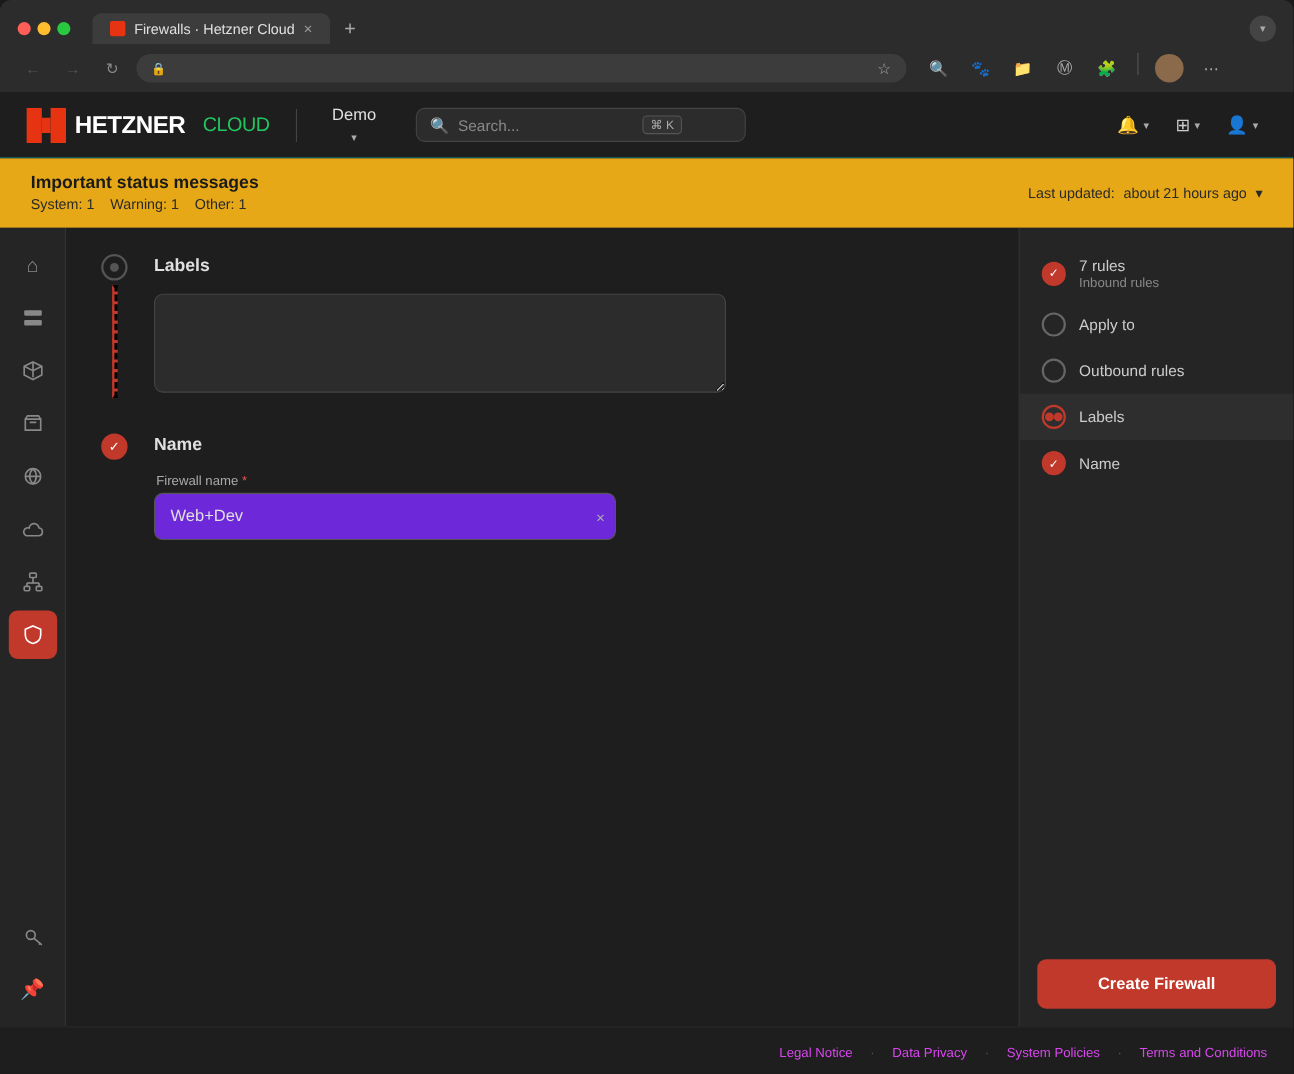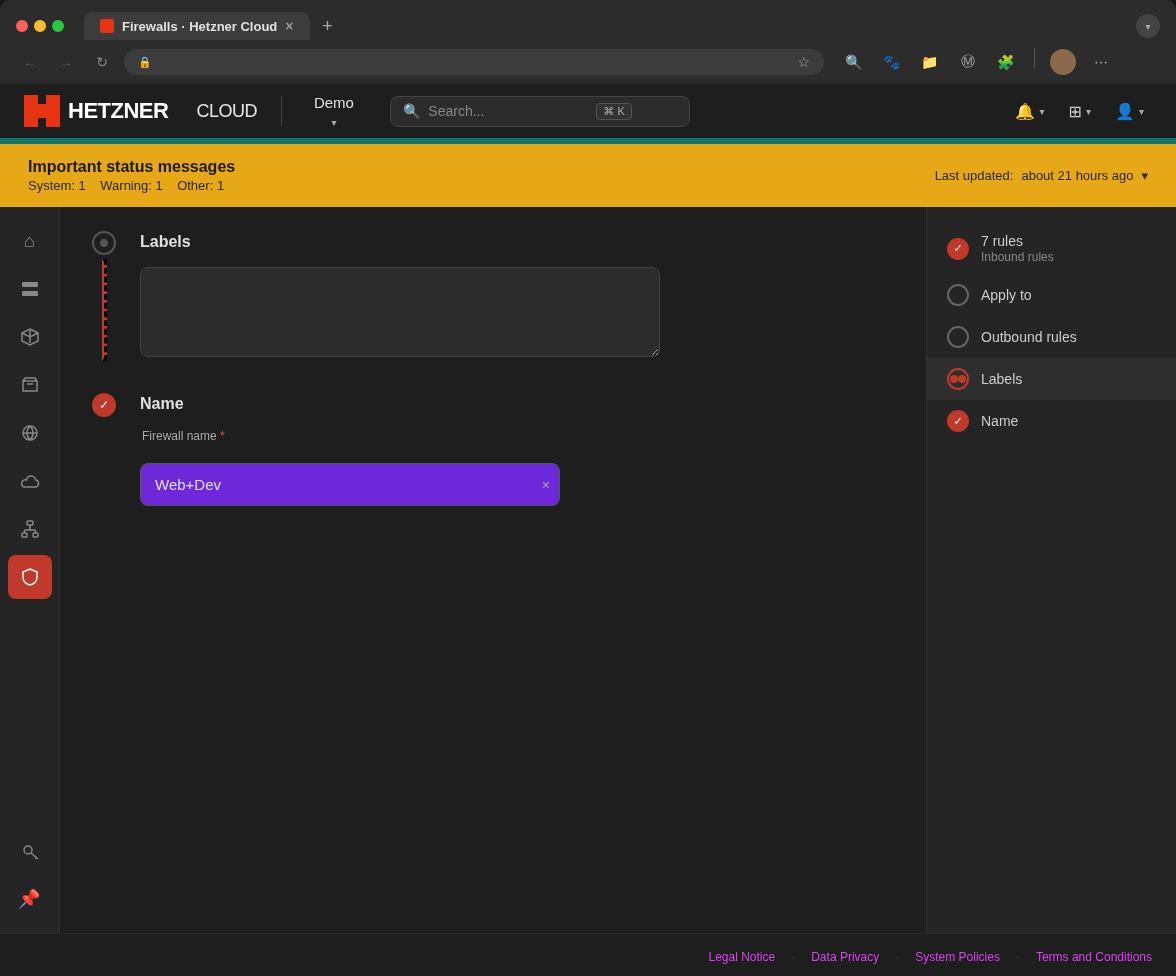--- a/index.html
+++ b/index.html
@@ -7,44 +7,44 @@
 
     
     .browser-chrome { background: #2c2c2c; padding: 0; border-radius: 10px 10px 0 0; }
     .browser-titlebar { display: flex; align-items: center; padding: 12px 16px 0; gap: 8px; }
     .traffic-lights { display: flex; gap: 6px; }
     .tl { width: 12px; height: 12px; border-radius: 50%; }
     .tl-red { background: #ff5f57; }
     .tl-yellow { background: #febc2e; }
     .tl-green { background: #28c840; }
     .tabs-bar { display: flex; align-items: center; margin-left: 12px; gap: 4px; flex: 1; }
-    .browser-tab { background: #3c3c3c; border-radius: 8px 8px 0 0; padding: 6px 16px; display: flex; align-items: center; gap: 8px; color: #e0e0e0; font-size: 13px; min-width: 200px; font-weight: bold; }
+    .browser-tab { background: #3c3c3c; border-radius: 8px 8px 0 0; padding: 6px 16px; display: flex; align-items: center; gap: 8px; color: #e0e0e0; font-size: 13px; min-width: 200px; }
     .browser-tab .tab-icon { width: 14px; height: 14px; background: #e63312; border-radius: 2px; display: inline-block; }
     .browser-tab .tab-close { margin-left: auto; color: #999; cursor: pointer; font-size: 14px; }
     .new-tab-btn { width: 28px; height: 28px; border-radius: 50%; display: flex; align-items: center; justify-content: center; color: #aaa; font-size: 18px; cursor: pointer; }
     .expand-btn { margin-left: auto; background: #444; border-radius: 50%; width: 24px; height: 24px; display: flex; align-items: center; justify-content: center; color: #aaa; font-size: 10px; }
 
     .browser-nav { background: #2c2c2c; display: flex; align-items: center; padding: 8px 16px; gap: 8px; }
     .nav-btn { width: 28px; height: 28px; display: flex; align-items: center; justify-content: center; color: #888; font-size: 14px; cursor: pointer; }
     .nav-btn.disabled { color: #555; }
     .address-bar { flex: 1; background: #3c3c3c; border-radius: 20px; padding: 5px 14px; display: flex; align-items: center; gap: 6px; color: #e0e0e0; font-size: 13px; max-width: 700px; }
     .address-bar .lock-icon { color: #aaa; font-size: 11px; }
     .browser-actions { display: flex; gap: 10px; margin-left: 8px; }
     .browser-action-icon { width: 28px; height: 28px; display: flex; align-items: center; justify-content: center; color: #aaa; font-size: 14px; cursor: pointer; }
     .divider-v { width: 1px; height: 20px; background: #555; margin: 0 4px; }
     .profile-circle { width: 26px; height: 26px; border-radius: 50%; overflow: hidden; background: #666; }
 
     
     .app-wrapper { background: #1e1e1e; height: calc(976px - 80px); display: flex; flex-direction: column; }
 
     
-    .app-header { background: #1e1e1e; display: flex; align-items: center; padding: 0 24px; height: 60px; border-bottom: 6px solid #0f766e; gap: 16px; flex-shrink: 0; }
+    .app-header { background: #1e1e1e; display: flex; align-items: center; padding: 0 24px; height: 60px; border-bottom: 1px solid #0f766e; gap: 16px; flex-shrink: 0; }
     .hetzner-logo { display: flex; align-items: center; gap: 8px; color: #fff; font-size: 22px; font-weight: 700; letter-spacing: -0.5px; text-transform: uppercase; }
     .hetzner-logo .logo-mark { width: 36px; height: 32px; }
-    .logo-cloud { color: #e5e5e5; font-weight: 400; font-size: 18px; margin-left: 20px; }
+    .logo-cloud { color: #22c55e; font-weight: 400; font-size: 18px; margin-left: 8px; }
     .header-divider { width: 1px; height: 30px; background: #444; margin: 0 8px; }
     .project-selector { display: flex; align-items: center; gap: 6px; color: #e0e0e0; font-size: 15px; cursor: pointer; padding: 4px 8px; border-radius: 6px; flex-direction: column; }
     .chevron-down { font-size: 10px; color: #aaa; }
     .header-search { flex: 1; max-width: 300px; margin-left: 12px; }
     .search-box { background: #2c2c2c; border: 1px solid #444; border-radius: 8px; display: flex; align-items: center; padding: 6px 12px; gap: 8px; color: #888; font-size: 14px; }
     .search-box input { background: none; border: none; outline: none; color: #e0e0e0; font-size: 14px; width: 160px; }
     .search-box input::placeholder { color: #888; }
     .kbd-shortcut { background: #333; border: 1px solid #555; border-radius: 4px; padding: 1px 6px; font-size: 11px; color: #aaa; }
     .header-right { margin-left: auto; display: flex; align-items: center; gap: 8px; }
     .header-icon-btn { display: flex; align-items: center; gap: 4px; color: #ccc; cursor: pointer; padding: 6px 8px; border-radius: 6px; }
@@ -74,21 +74,21 @@
     .step-circle.done { background: #c0392b; border-color: #c0392b; }
     .step-circle.current { border-color: #555; background: #1e1e1e; }
     .step-line { width: 2px; flex: 1; background: #c0392b; margin-top: 4px; border-style: dashed; min-height: 40px; }
     .step-line.dashed { border-left: 2px dashed #c0392b; width: 0; }
     .section-content { flex: 1; }
     .section-title { font-size: 16px; font-weight: 600; color: #e0e0e0; margin-bottom: 16px; padding-top: 2px; }
 
     
     .labels-textarea { width: 100%; max-width: 520px; height: 90px; background: #2c2c2c; border: 1px solid #444; border-radius: 8px; color: #e0e0e0; font-size: 14px; padding: 10px 12px; resize: vertical; outline: none; }
     .form-field { position: relative; max-width: 420px; }
-    .form-field label { display: block; font-size: 12px; color: #aaa; margin-bottom: 20px; padding: 0 2px; }
+    .form-field label { display: block; font-size: 12px; color: #aaa; margin-bottom: 4px; padding: 0 2px; }
     .field-input-wrapper { position: relative; }
     .field-input { width: 100%; background: #6d28d9; border: 1px solid #555; border-radius: 8px; padding: 12px 36px 12px 14px; color: #e0e0e0; font-size: 15px; outline: none; }
     .field-clear-btn { position: absolute; right: 10px; top: 50%; transform: translateY(-50%); color: #aaa; cursor: pointer; font-size: 14px; background: none; border: none; }
 
     
     .right-panel { width: 250px; background: #252525; border-left: 1px solid #333; display: flex; flex-direction: column; flex-shrink: 0; }
     .right-panel-steps { flex: 1; padding: 16px 0; }
     .panel-step { display: flex; align-items: center; gap: 12px; padding: 10px 20px; cursor: pointer; }
     .panel-step.active-step { background: #2e2e2e; }
     .panel-step-circle { width: 22px; height: 22px; border-radius: 50%; border: 2px solid #555; display: flex; align-items: center; justify-content: center; flex-shrink: 0; }
@@ -350,20 +350,21 @@
         <div class="panel-step">
           <div class="panel-step-circle done">
             <span style="color:#fff;font-size:11px;">✓</span>
           </div>
           <div>
             <div class="panel-step-label">Name</div>
           </div>
         </div>
       </div>
 
+      <button class="panel-create-btn">Create Firewall</button>
     </div>
   </div>
 
   <div class="footer">
     <a href="#">Legal Notice</a>
     <span class="footer-sep">·</span>
     <a href="#">Data Privacy</a>
     <span class="footer-sep">·</span>
     <a href="#">System Policies</a>
     <span class="footer-sep">·</span>

